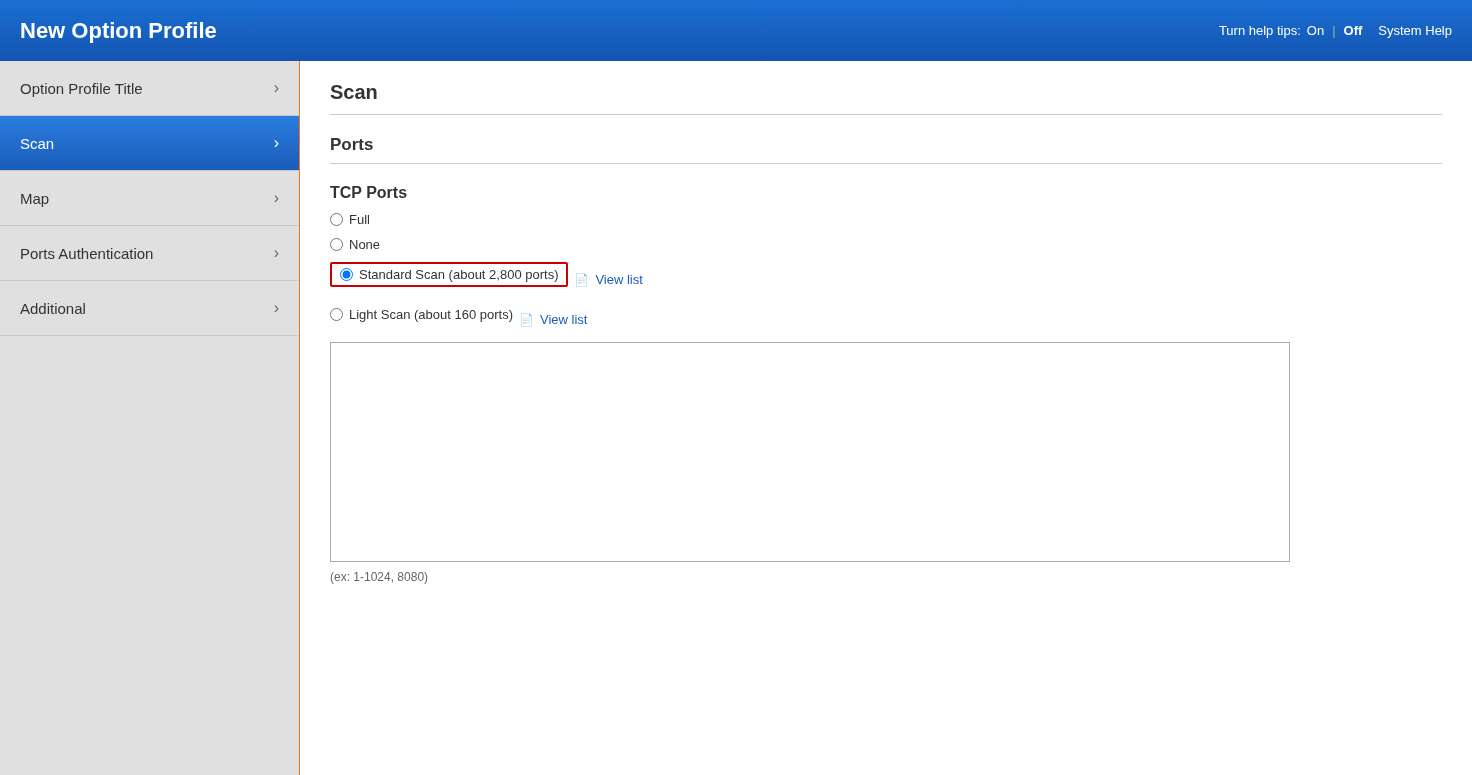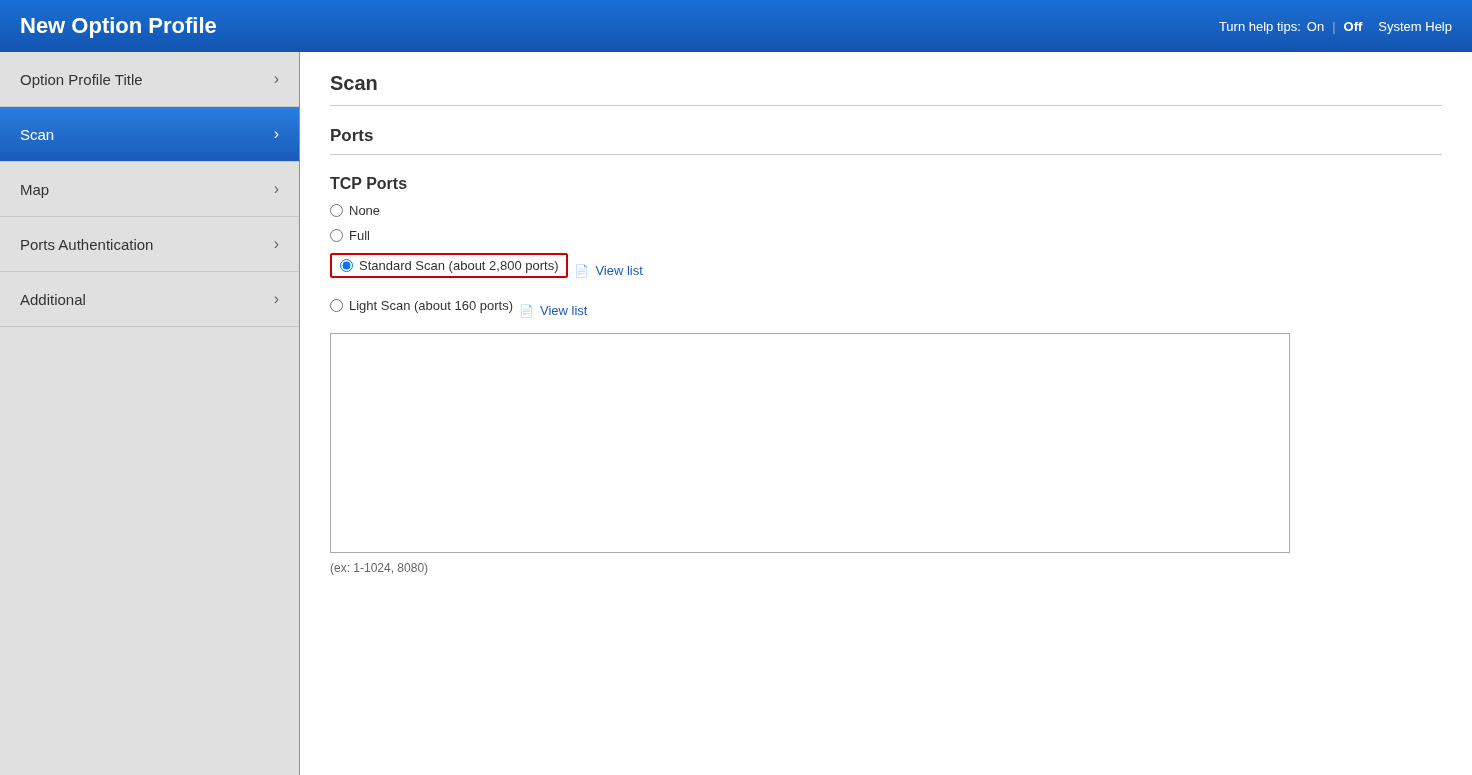--- a/index.html
+++ b/index.html
@@ -3,21 +3,21 @@
   <meta charset="utf-8">
   <style>
     * { box-sizing: border-box; margin: 0; padding: 0; }
     body { font-family: Arial, sans-serif; font-size: 14px; background: #e8e8e8; }
 
     
     .header {
       background: linear-gradient(to bottom, #1a6fd4, #1454b0);
       color: white;
       padding: 0 20px;
-      height: 52px;
+      height: 61px;
       display: flex;
       align-items: center;
       justify-content: space-between;
     }
     .header-title {
       font-size: 22px;
       font-weight: bold;
       color: white;
     }
     .header-right {
@@ -220,27 +220,27 @@
   <div class="main">
     <div class="page-title">Scan</div>
 
     <div>
       <div class="section-title">Ports</div>
 
       <div>
         <div class="subsection-title">TCP Ports</div>
 
         <div class="option-row">
+          <input type="radio" name="tcp-ports" id="tcp-full" style="">
+          <label for="tcp-full" class="option-label">Full</label>
+        </div>
+
+        <div class="option-row">
           <input type="radio" name="tcp-ports" id="tcp-none" style="">
           <label for="tcp-none" class="option-label">None</label>
-        </div>
-
-        <div class="option-row">
-          <input type="radio" name="tcp-ports" id="tcp-full" style="">
-          <label for="tcp-full" class="option-label">Full</label>
         </div>
 
         <div style="display:flex; align-items:center; gap:6px; margin-bottom:10px;">
           <div class="option-row-highlighted">
             <input type="radio" name="tcp-ports" id="tcp-standard" checked="" style="">
             <label for="tcp-standard" class="option-label">Standard Scan (about 2,800 ports)</label>
           </div>
           <span class="link-icon">📄</span>
           <a href="#" class="view-list-link">View list</a>
         </div>

